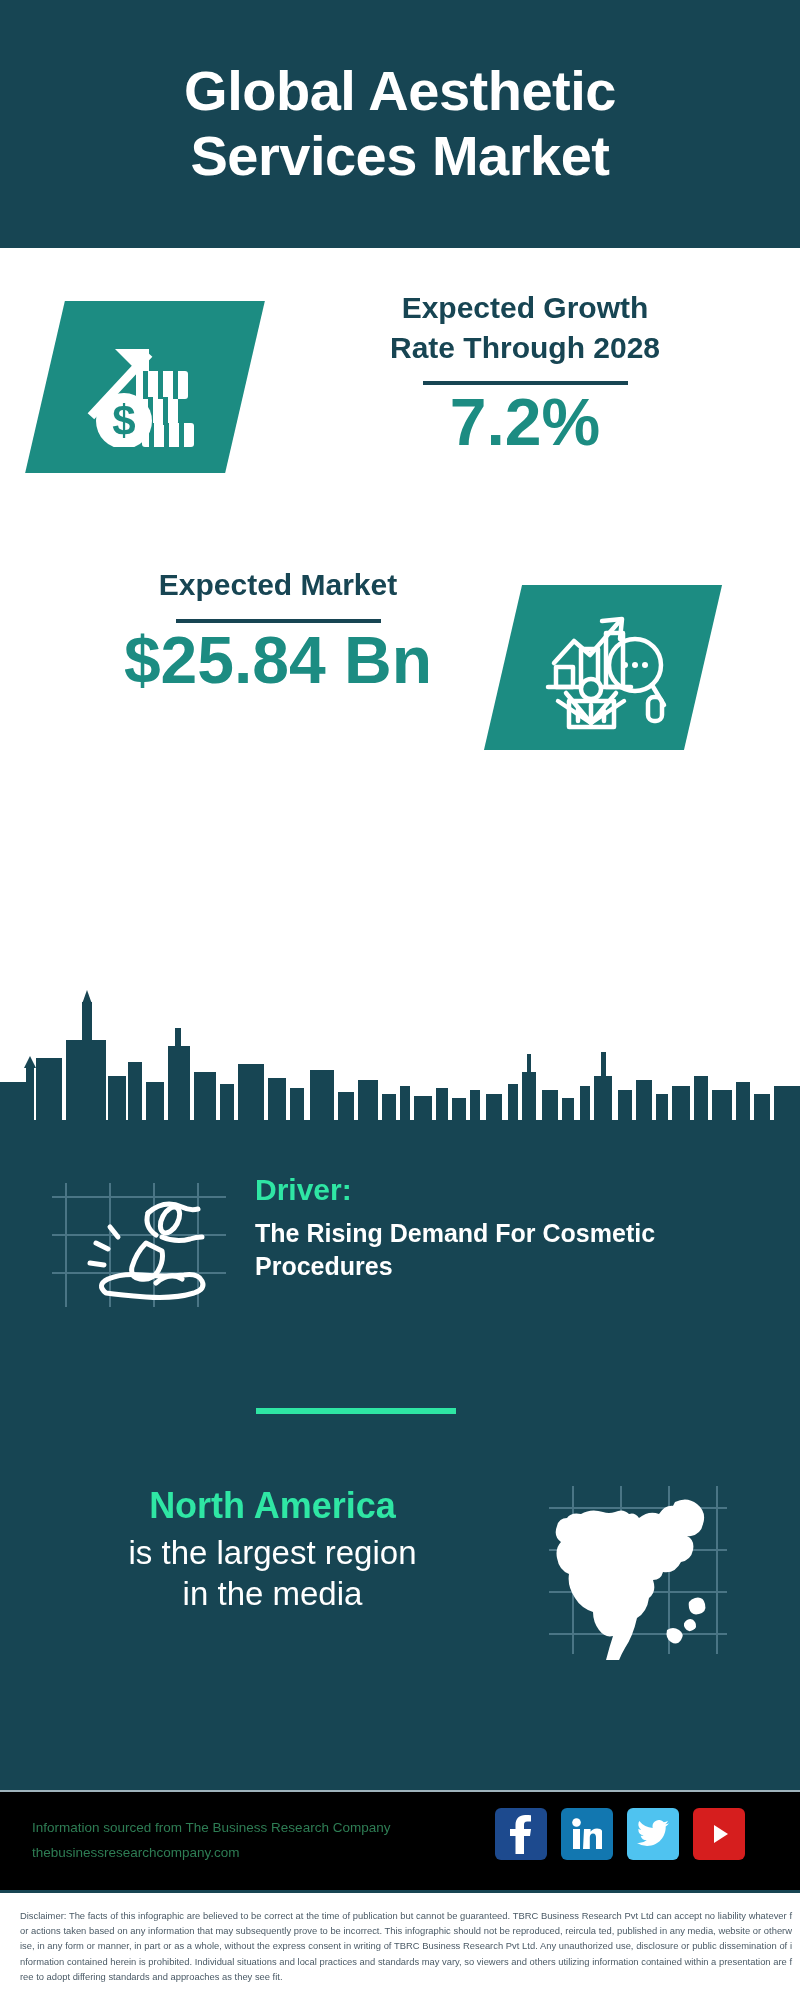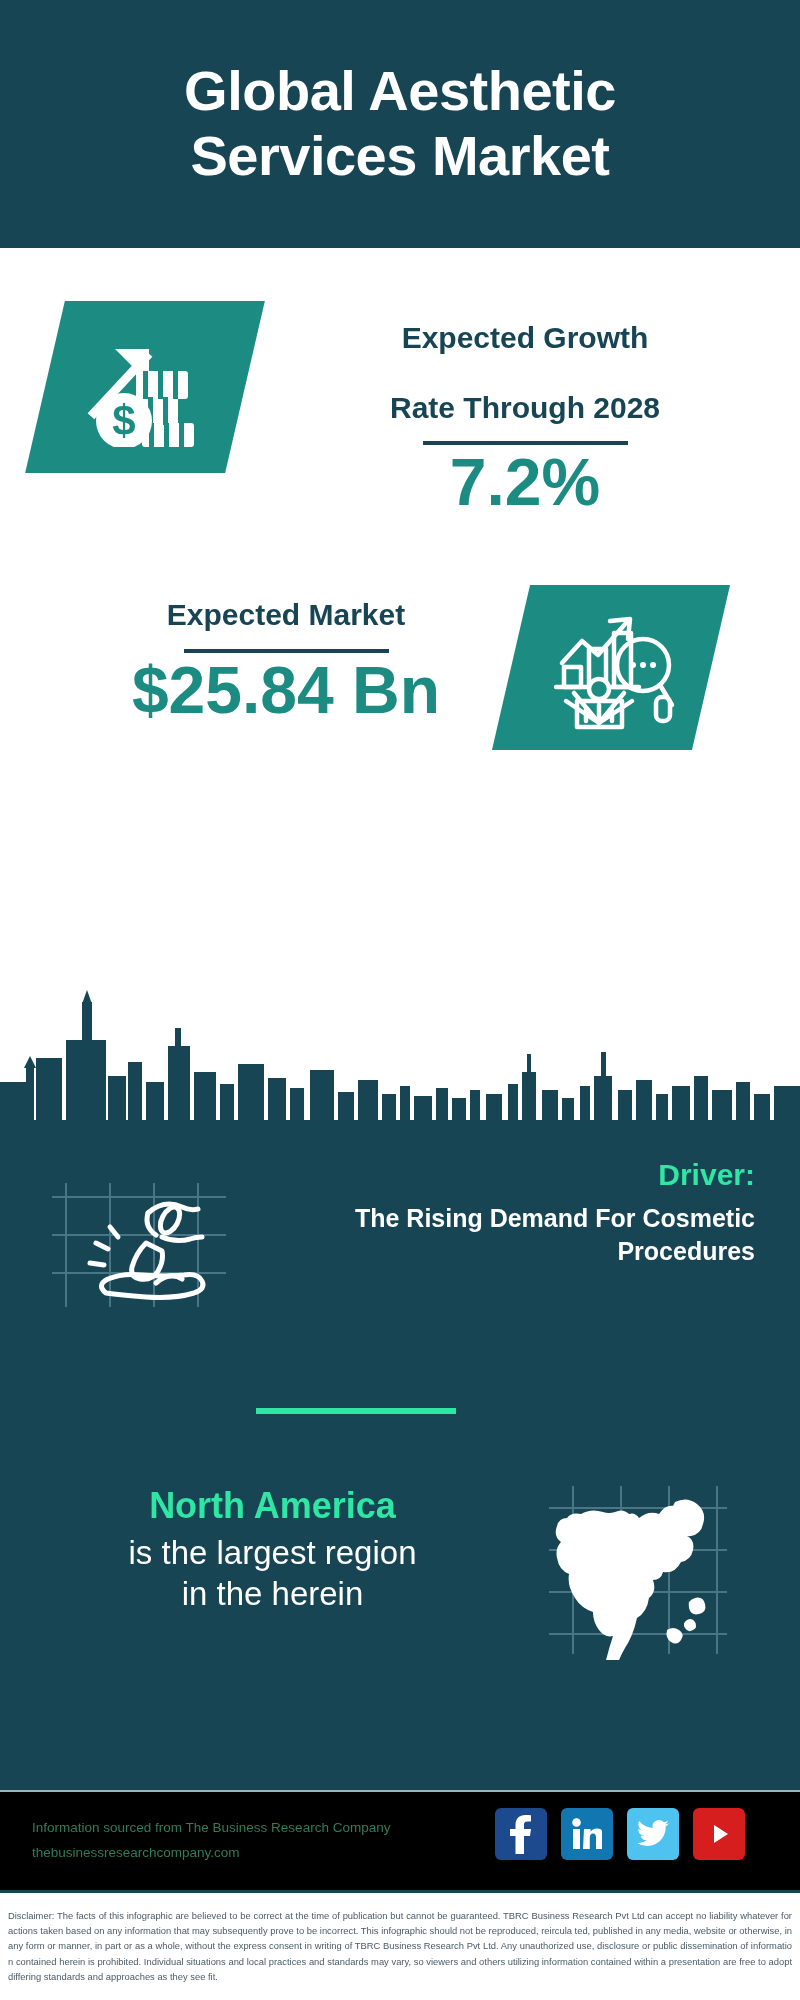--- a/index.html
+++ b/index.html
@@ -26,50 +26,50 @@
   .stat1 { position:absolute; left:0; top:268px; width:800px; height:265px; }
   .para-left {
     position:absolute; left:45px; top:33px; width:200px; height:172px;
     background:#1C8C82;
     transform:skewX(-13deg);
   }
   .para-left .ico { transform:skewX(13deg); width:100%; height:100%;
     display:flex; align-items:center; justify-content:center; }
   .stat1-text { position:absolute; left:300px; top:20px; width:450px; text-align:center; }
   .stat-label {
-    color:#174553; font-size:30px; font-weight:bold; line-height:1.32;margin-top:30px;
+    color:#174553; font-size:30px; font-weight:bold; line-height:1.32;
   }
   .rule-dark {
     width:205px; height:4px; background:#174553; margin:14px auto 0 auto;
   }
   .stat-value-teal {
     color:#1C8C82; font-size:66px; font-weight:bold; line-height:1.15; margin-top:0;
   }
 
   
-  .stat2 { position:absolute; left:16px; top:555px; width:664px; height:230px; }
+  .stat2 { position:absolute; left:8px; top:555px; width:664px; height:230px; }
   .stat2-text { position:absolute; left:45px; top:10px; width:450px; text-align:center; }
   .para-right {
     position:absolute; left:495px; top:30px; width:200px; height:165px;
     background:#1C8C82;
     transform:skewX(-13deg);
   }
   .para-right .ico { transform:skewX(13deg); width:100%; height:100%;
     display:flex; align-items:center; justify-content:center; }
 
   
   .dark-panel {
     position:absolute; left:0; top:990px; width:800px; height:800px;
     background:#174553;
   }
   .skyline { position:absolute; left:0; top:0; width:800px; height:130px; }
 
   .driver-row { position:absolute; left:0; top:165px; width:800px; height:175px; }
   .driver-ico { position:absolute; left:48px; top:10px; width:185px; height:150px; }
-  .driver-text { position:absolute; left:255px; top:0px; width:500px; text-align:right; }
+  .driver-text { position:absolute; left:255px; top:15px; width:500px; text-align:left; }
   .driver-head {
     color:#2FE6A4; font-size:30px; font-weight:bold; line-height:1.3;
   }
   .driver-body {
     color:#ffffff; font-size:25px; font-weight:bold; line-height:1.3; margin-top:8px;
   }
 
   .green-rule {
     position:absolute; left:256px; top:418px; width:200px; height:6px;
     background:#2FE6A4;
@@ -102,21 +102,21 @@
   .soc.tw { background:#4FC3F0; }
   .soc.yt { background:#D61E1E; }
 
   .disclaimer {
     position:absolute; left:0; top:1890px; width:800px; height:110px;
     background:#ffffff; padding:10px 8px 0 8px;
   }
   .disc-rule { position:absolute; left:0; top:0; width:800px; height:3px; background:#174553; }
   .disclaimer p {
     color:#4a5a66; font-size:9.4px; line-height:1.62; text-align:justify;
-    word-break:break-all; padding-top:8px;
+    word-break:break-all; padding-top:8px;margin-left:12px;
   }
 </style>
 </head>
 <body>
 
 <div class="page">
 
   <div class="header">
     <h1>Global Aesthetic Services Market</h1>
   </div>
@@ -281,21 +281,21 @@
         <div class="driver-body" style="margin-top:0;">Procedures</div>
       </div>
     </div>
 
     <div class="green-rule"></div>
 
     <div class="region-row">
       <div class="region-text">
         <div class="region-head">North America</div>
         <div class="region-body">is the largest region</div>
-        <div class="region-body" style="margin-top:0;">in the herein</div>
+        <div class="region-body" style="margin-top:0;">in the media</div>
       </div>
       <div class="map-ico">
         <svg width="185" height="180" viewBox="0 0 185 180">
           <g stroke="#4a7585" stroke-width="2" fill="none">
             <line x1="28" y1="6" x2="28" y2="174"></line>
             <line x1="76" y1="6" x2="76" y2="174"></line>
             <line x1="124" y1="6" x2="124" y2="174"></line>
             <line x1="172" y1="6" x2="172" y2="174"></line>
             <line x1="4" y1="28" x2="182" y2="28"></line>
             <line x1="4" y1="70" x2="182" y2="70"></line>

